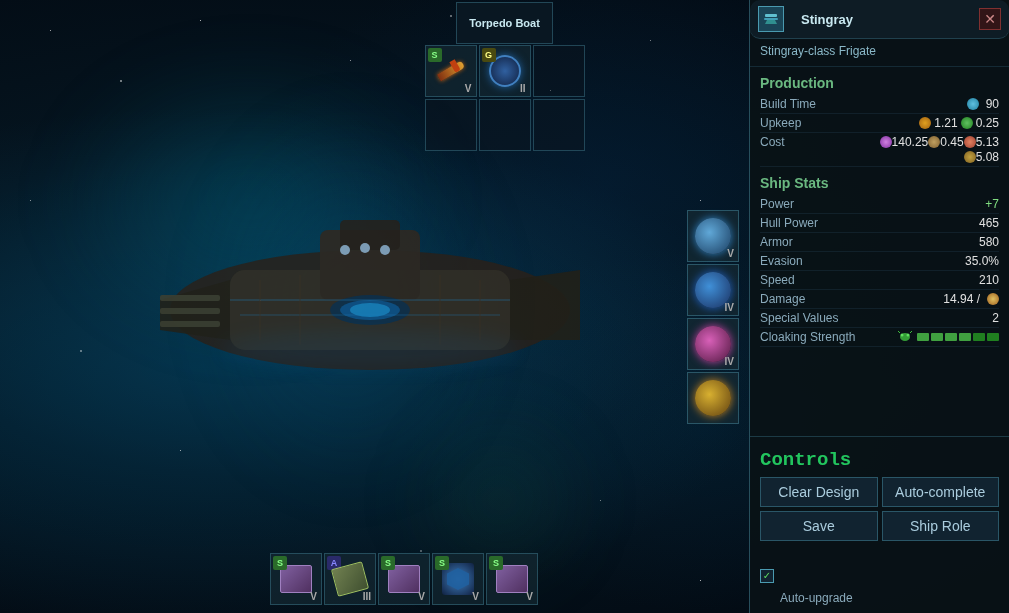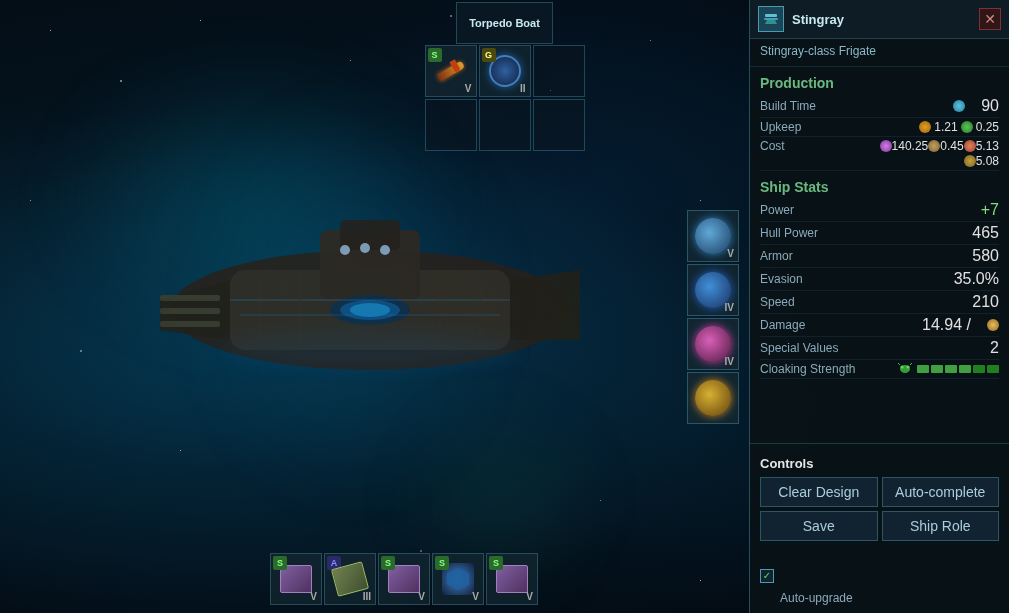--- a/index.html
+++ b/index.html
@@ -124,21 +124,22 @@
       display: flex;
       flex-direction: column;
     }
 
     .panel-header {
       display: flex;
       align-items: center;
       padding: 6px 8px;
       background: rgba(15,30,38,0.95);
       border-bottom: 1px solid rgba(60,120,140,0.4);
-      gap: 8px;
+      gap: 17px;
+      border-radius: 10px;
     }
 
     .panel-icon {
       width: 26px;
       height: 26px;
       background: rgba(30,80,100,0.8);
       border: 1px solid #4a9ab0;
       display: flex;
       align-items: center;
       justify-content: center;
@@ -193,24 +194,24 @@
       border-bottom: 1px solid rgba(40,70,90,0.3);
     }
 
     .stat-label {
       color: #8aaabb;
       font-size: 12px;
     }
 
     .stat-value {
       color: #e0e0e0;
-      font-size: 16px;
-      display: flex;
-      align-items: center;
-      gap: 16px;
+      font-size: 12px;
+      display: flex;
+      align-items: center;
+      gap: 7px;
     }
 
     .stat-value.green { color: #80dd80; }
 
     .resource-icon {
       width: 12px;
       height: 12px;
       border-radius: 50%;
       display: inline-block;
     }
@@ -259,24 +260,25 @@
       background: #208020;
     }
 
     
     .controls-section {
       padding: 8px 10px;
       border-top: 1px solid rgba(60,120,140,0.4);
     }
 
     .controls-title {
-      color: #e5e5e5;
-      font-size: 13px;
+      color: #22c55e;
+      font-size: 19px;
       font-weight: bold;
       padding: 4px 0 6px;
+      font-family: Liberation Mono, monospace;
     }
 
     .controls-buttons {
       display: grid;
       grid-template-columns: 1fr 1fr;
       gap: 4px;
     }
 
     .ctrl-btn {
       padding: 6px 4px;

